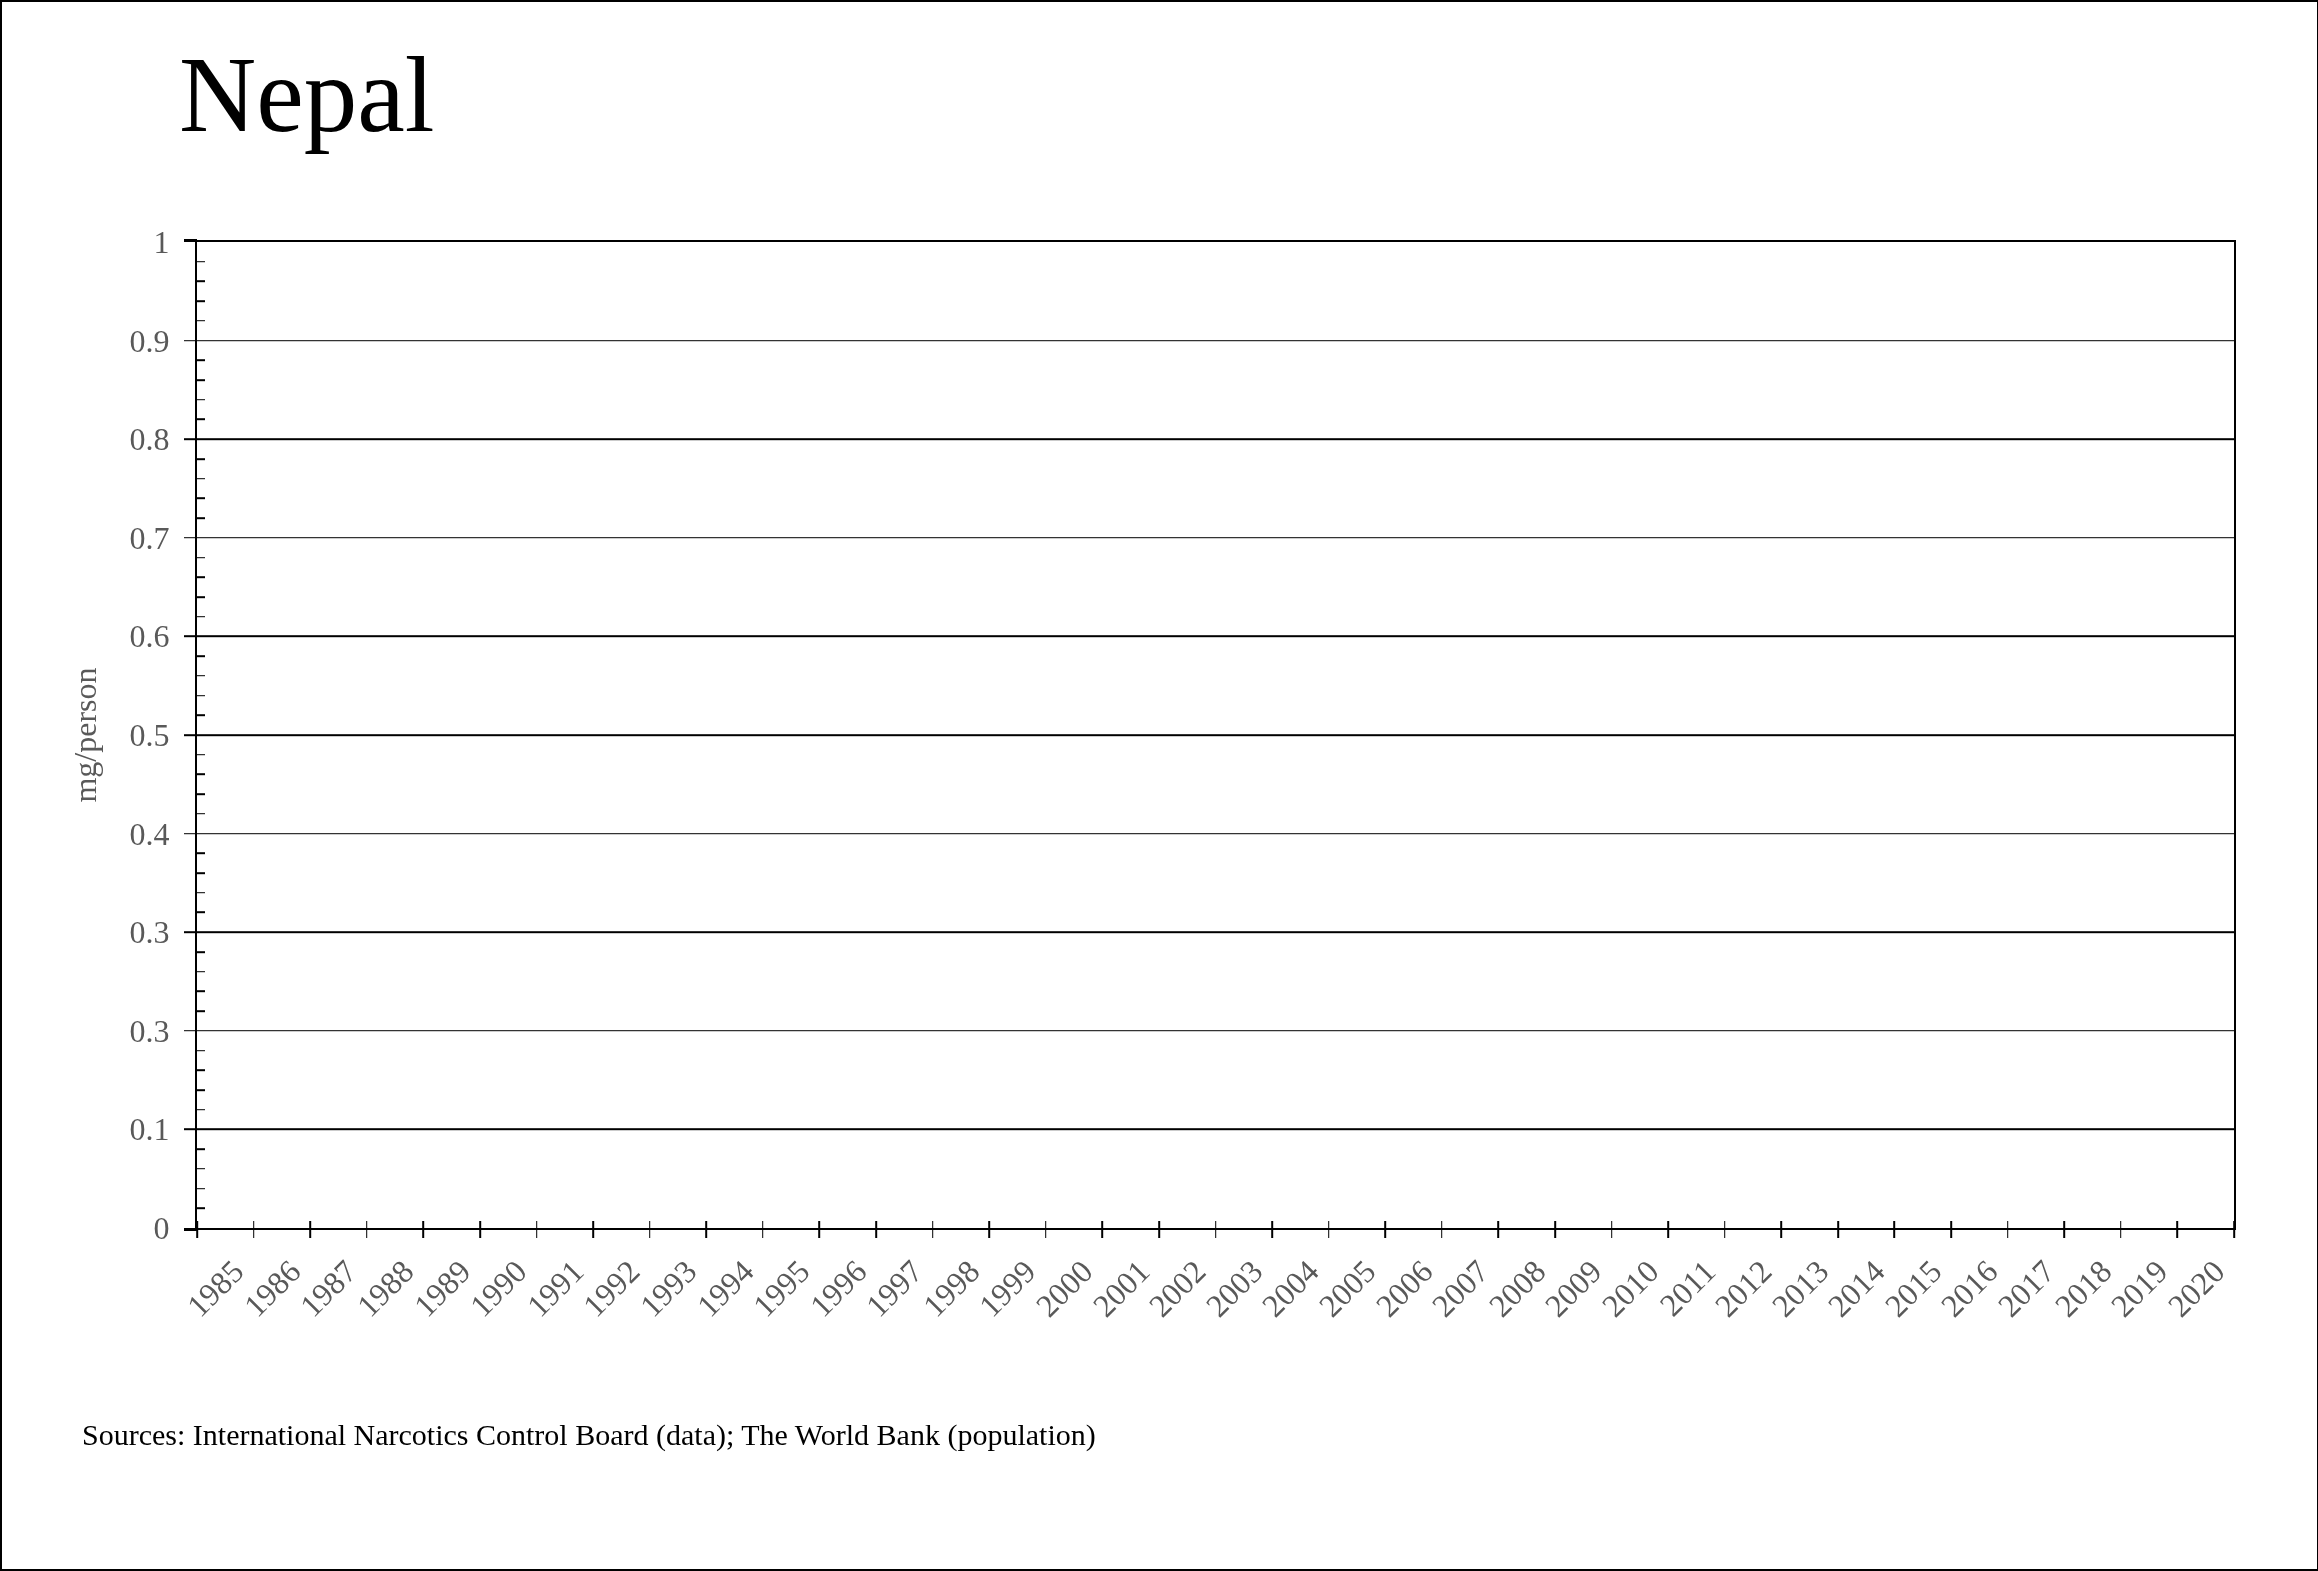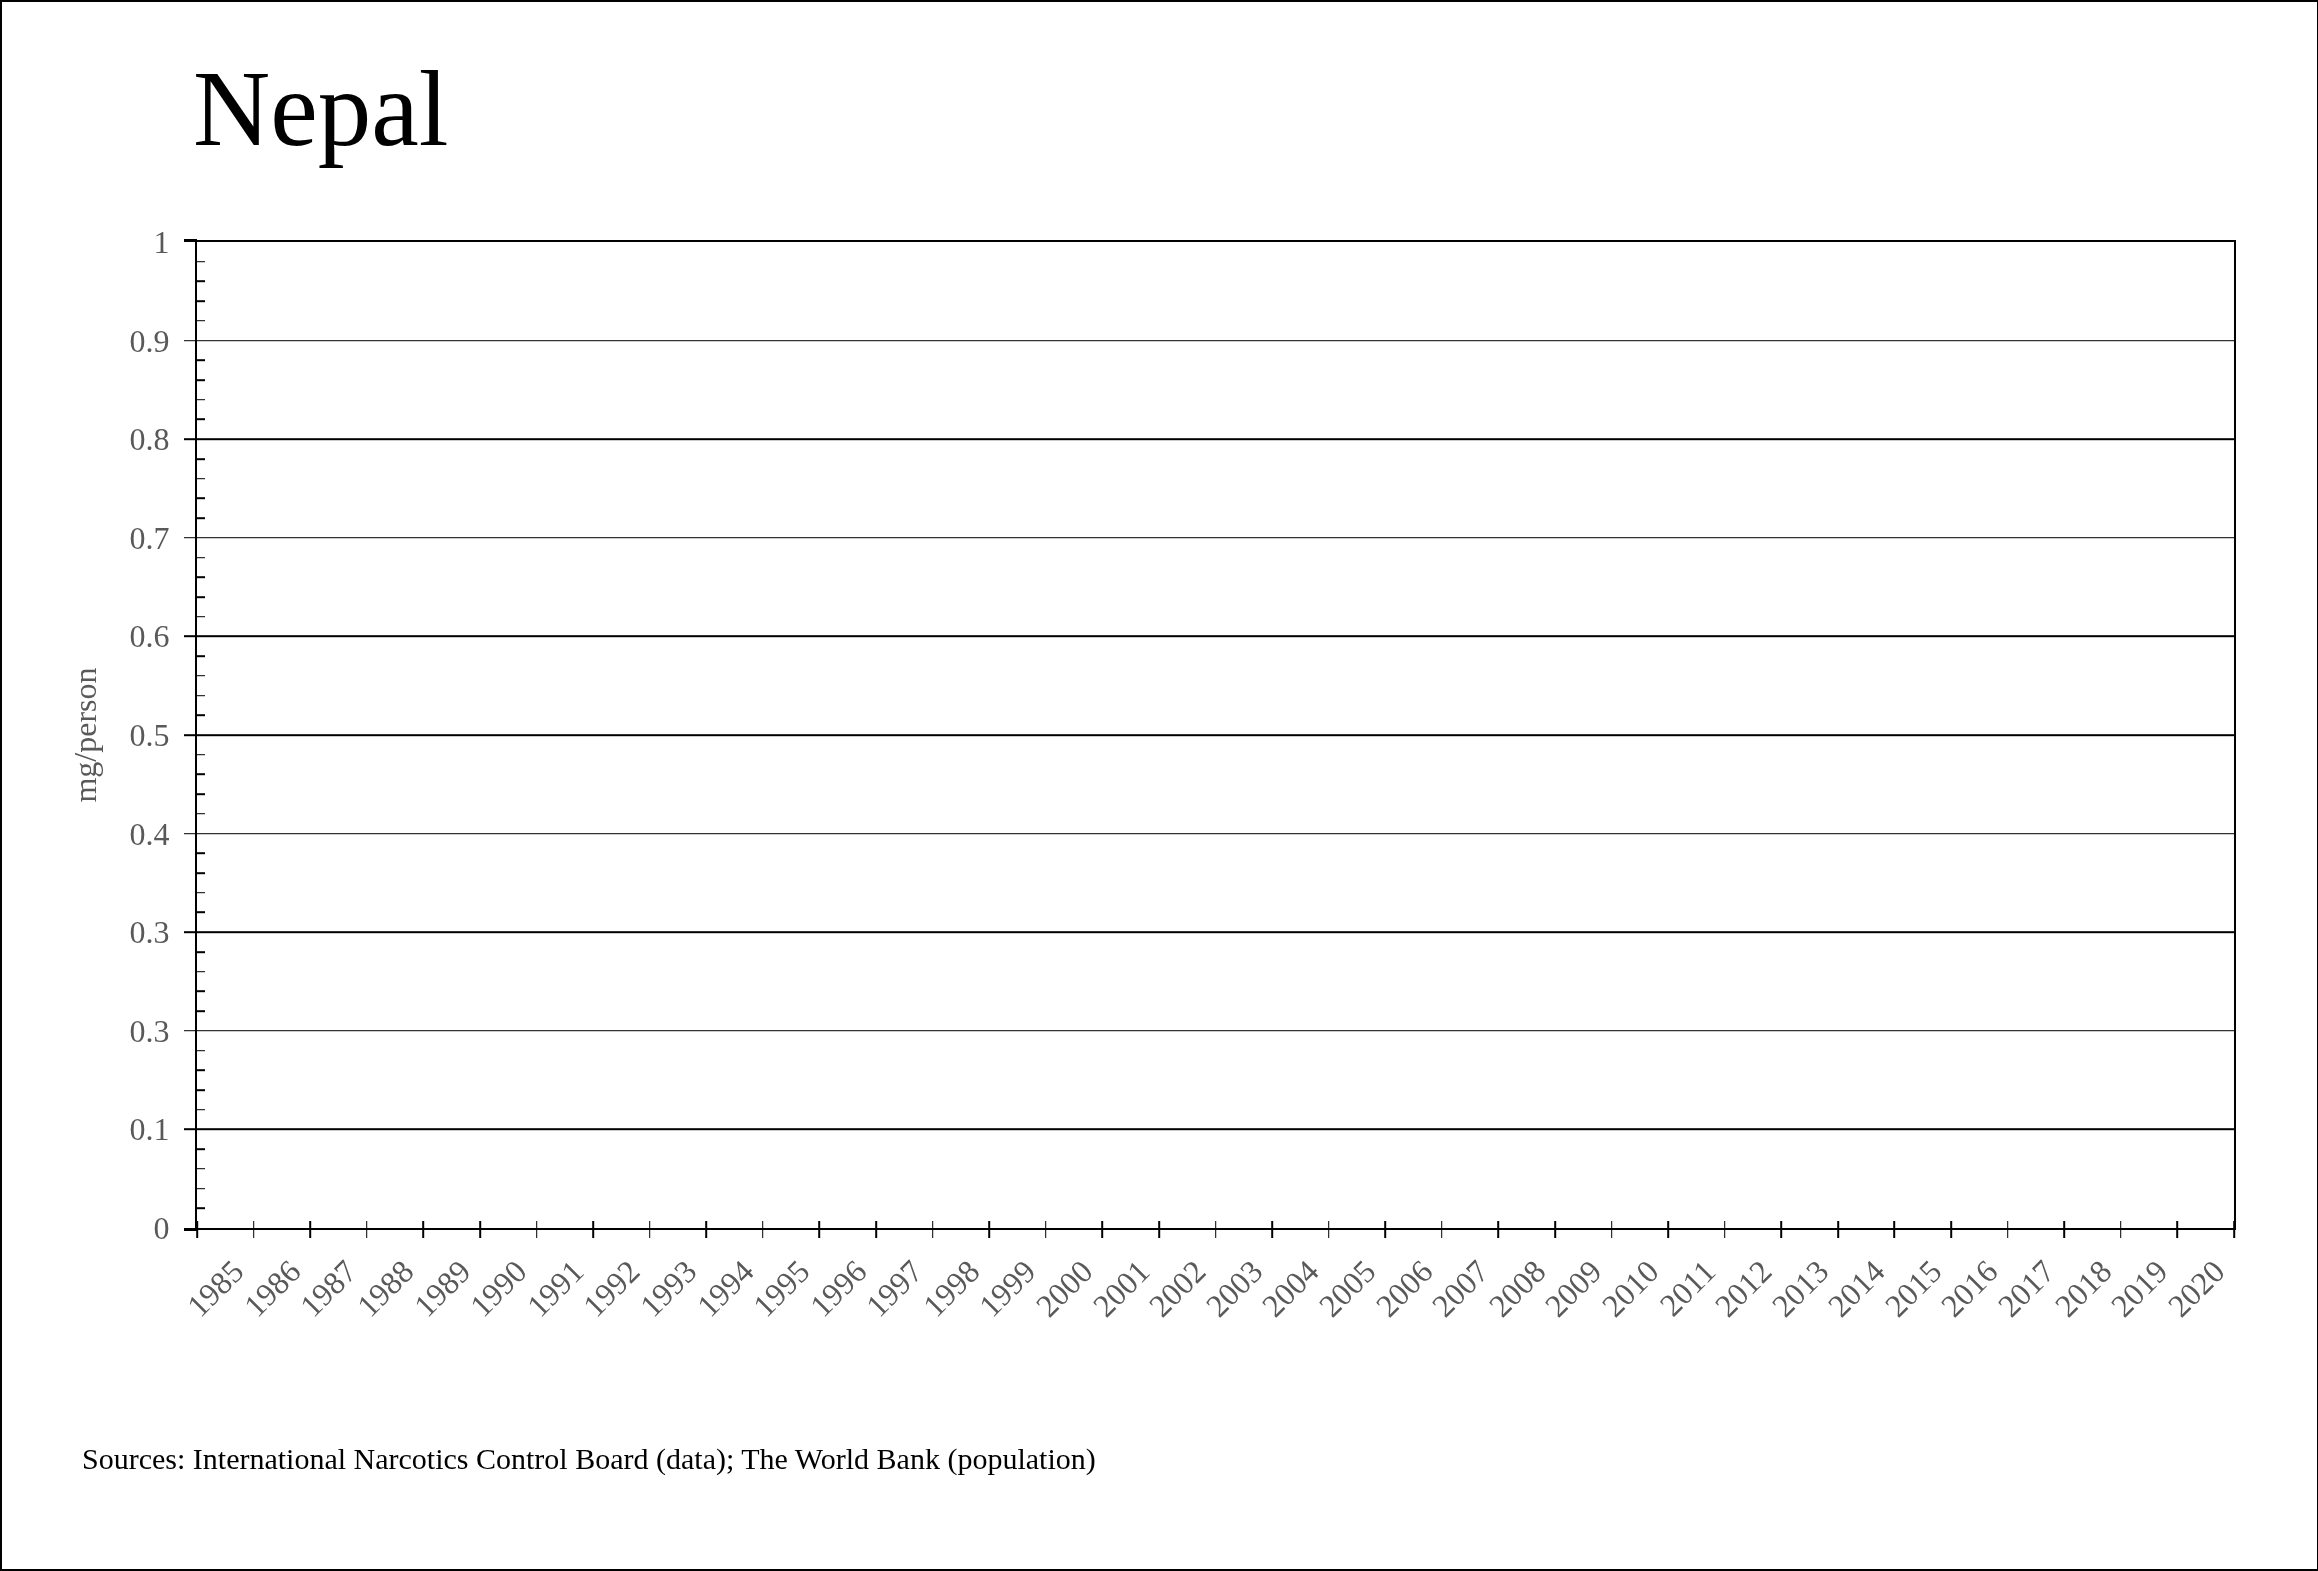--- a/index.html
+++ b/index.html
@@ -14,21 +14,21 @@
     background: #ffffff;
     border: 2.2px solid #000000;
     box-sizing: border-box;
     font-family: "Liberation Serif", "DejaVu Serif", serif;
     overflow: hidden;
   }
   .chart-title {
     position: absolute;
     left: 177px;
     top: 37px;
-    margin: 14px;
+    margin: 0;
     font-size: 107px;
     font-weight: normal;
     line-height: 1.05;
     color: #000000;
     white-space: nowrap;
   }
   .chart-subtitle {
     position: absolute;
     left: 180px;
     top: 160px;
@@ -115,21 +115,21 @@
     white-space: nowrap;
   }
   .footer {
     position: absolute;
     left: 80px;
     top: 1416px;
     font-size: 30px;
     line-height: 1.16;
     color: #000000;
   }
-  .footer div { white-space: nowrap; margin-top: 24px; }
+  .footer div { white-space: nowrap; }
 </style>
 </head>
 <body>
 
 <div class="page">
 
   <h1 class="chart-title">Nepal</h1>
 
 
   <div class="y-axis-title">mg/person</div>

